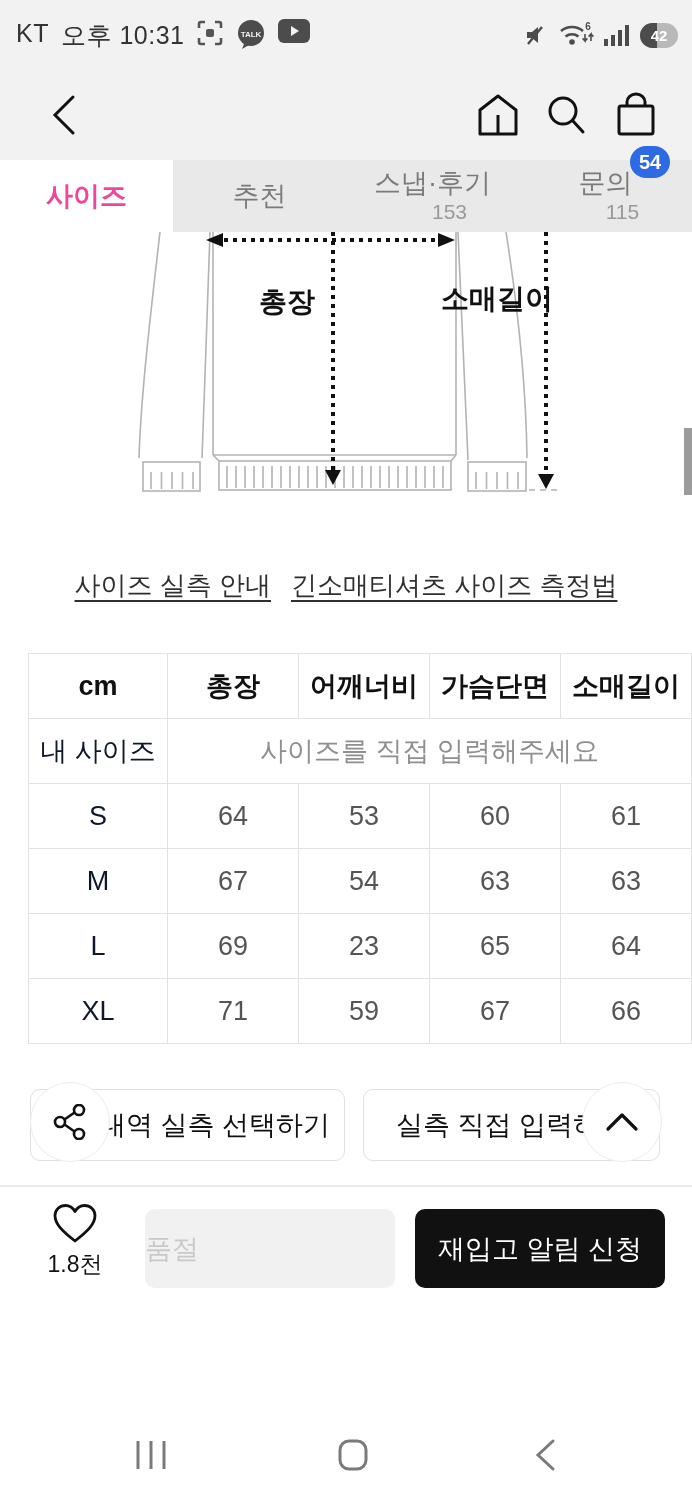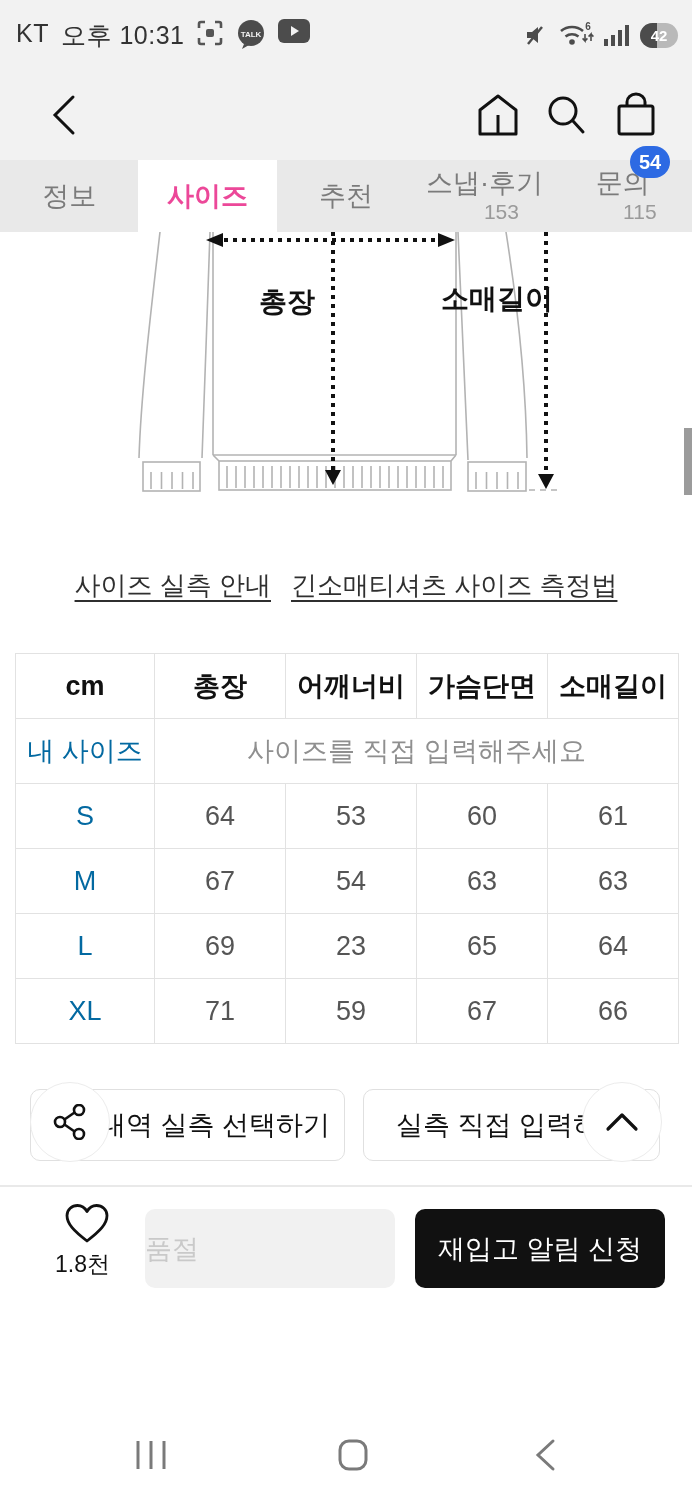--- a/index.html
+++ b/index.html
@@ -35,39 +35,39 @@
   .tab.active { background:#fff; color:#ec4899; font-weight:700; }
   .tab .cnt { font-size:21px; color:#9a9a9a; margin-top:3px; font-weight:400;margin-left:34px; }
 
   
   .content-bg { left:0; top:232px; width:692px; height:1268px; background:#fff; }
 
   .links-row { left:0; top:568px; width:692px; display:flex; justify-content:center; gap:20px; }
   .mlink { font-size:26px; color:#2f2f2f; text-decoration:underline; text-underline-offset:6px; }
 
   
-  table.size { position:absolute; left:15px; top:653px; border-collapse:collapse; table-layout:fixed; }
+  table.size { position:absolute; left:28px; top:653px; border-collapse:collapse; table-layout:fixed; }
   table.size td, table.size th { border:1px solid #e2e2e2; height:65px; text-align:center;
     font-size:27px; vertical-align:middle; }
   table.size th { font-weight:700; color:#111; }
-  td.size-name { color:#0369a1; font-weight:500; }
+  td.size-name { color:#0f172a; font-weight:500; }
   td.val { color:#555; font-weight:400; }
   td.placeholder { color:#8f8f8f; font-weight:400; }
   .c0 { width:139px; } .c { width:131px; }
 
   
   .pill-btn { position:absolute; top:1089px; height:72px; border:1px solid #e0e0e0; border-radius:10px;
     background:#fff; display:flex; align-items:center; justify-content:center; font-size:27px; color:#111; }
   .float-circle { position:absolute; top:1082px; width:80px; height:80px; border-radius:50%;
     background:#fff; border:1px solid #ececec; display:flex; align-items:center; justify-content:center; z-index:5; }
 
   .divider { left:0; top:1185px; width:692px; height:2px; background:#e9e9e9; }
 
   
-  .like-wrap { left:40px; top:1203px; width:70px; display:flex; flex-direction:column; align-items:flex-end; }
+  .like-wrap { left:40px; top:1203px; width:70px; display:flex; flex-direction:column; align-items:center; }
   .like-count { font-size:23px; color:#111; margin-top:4px; }
   .soldout-btn { position:absolute; left:145px; top:1209px; width:250px; height:79px; border-radius:10px;
     background:#f1f1f1; color:#c9c9c9; font-size:27px; display:flex; align-items:center; border:none; }
   .restock-btn { position:absolute; left:415px; top:1209px; width:250px; height:79px; border-radius:10px;
     background:#111; color:#fff; font-size:27px; font-weight:400; display:flex; align-items:center; justify-content:center; border:none; }
 
   
   .anav { left:0; top:1425px; width:692px; height:60px; display:flex; align-items:center; }
   .anav .slot { position:absolute; top:0; height:60px; display:flex; align-items:center; justify-content:center; }
 
@@ -163,23 +163,20 @@
   <div class="icon-btn" style="left:610px; width:52px;">
     <svg width="42" height="46" viewBox="0 0 42 46">
       <path d="M12 14 V10 a9 8 0 0 1 18 0 v4" fill="none" stroke="#111" stroke-width="3"></path>
       <rect x="4" y="14" width="34" height="28" rx="2" fill="none" stroke="#111" stroke-width="3"></rect>
     </svg>
   </div>
   <div class="badge">54</div>
 </div>
 
 <div class="abs tab-bar">
-  <div class="tab">
-    <span>정보</span>
-  </div>
   <div class="tab active">
     <span>사이즈</span>
   </div>
   <div class="tab">
     <span>추천</span>
   </div>
   <div class="tab">
     <span>스냅·후기</span>
     <span class="cnt">153</span>
   </div>

